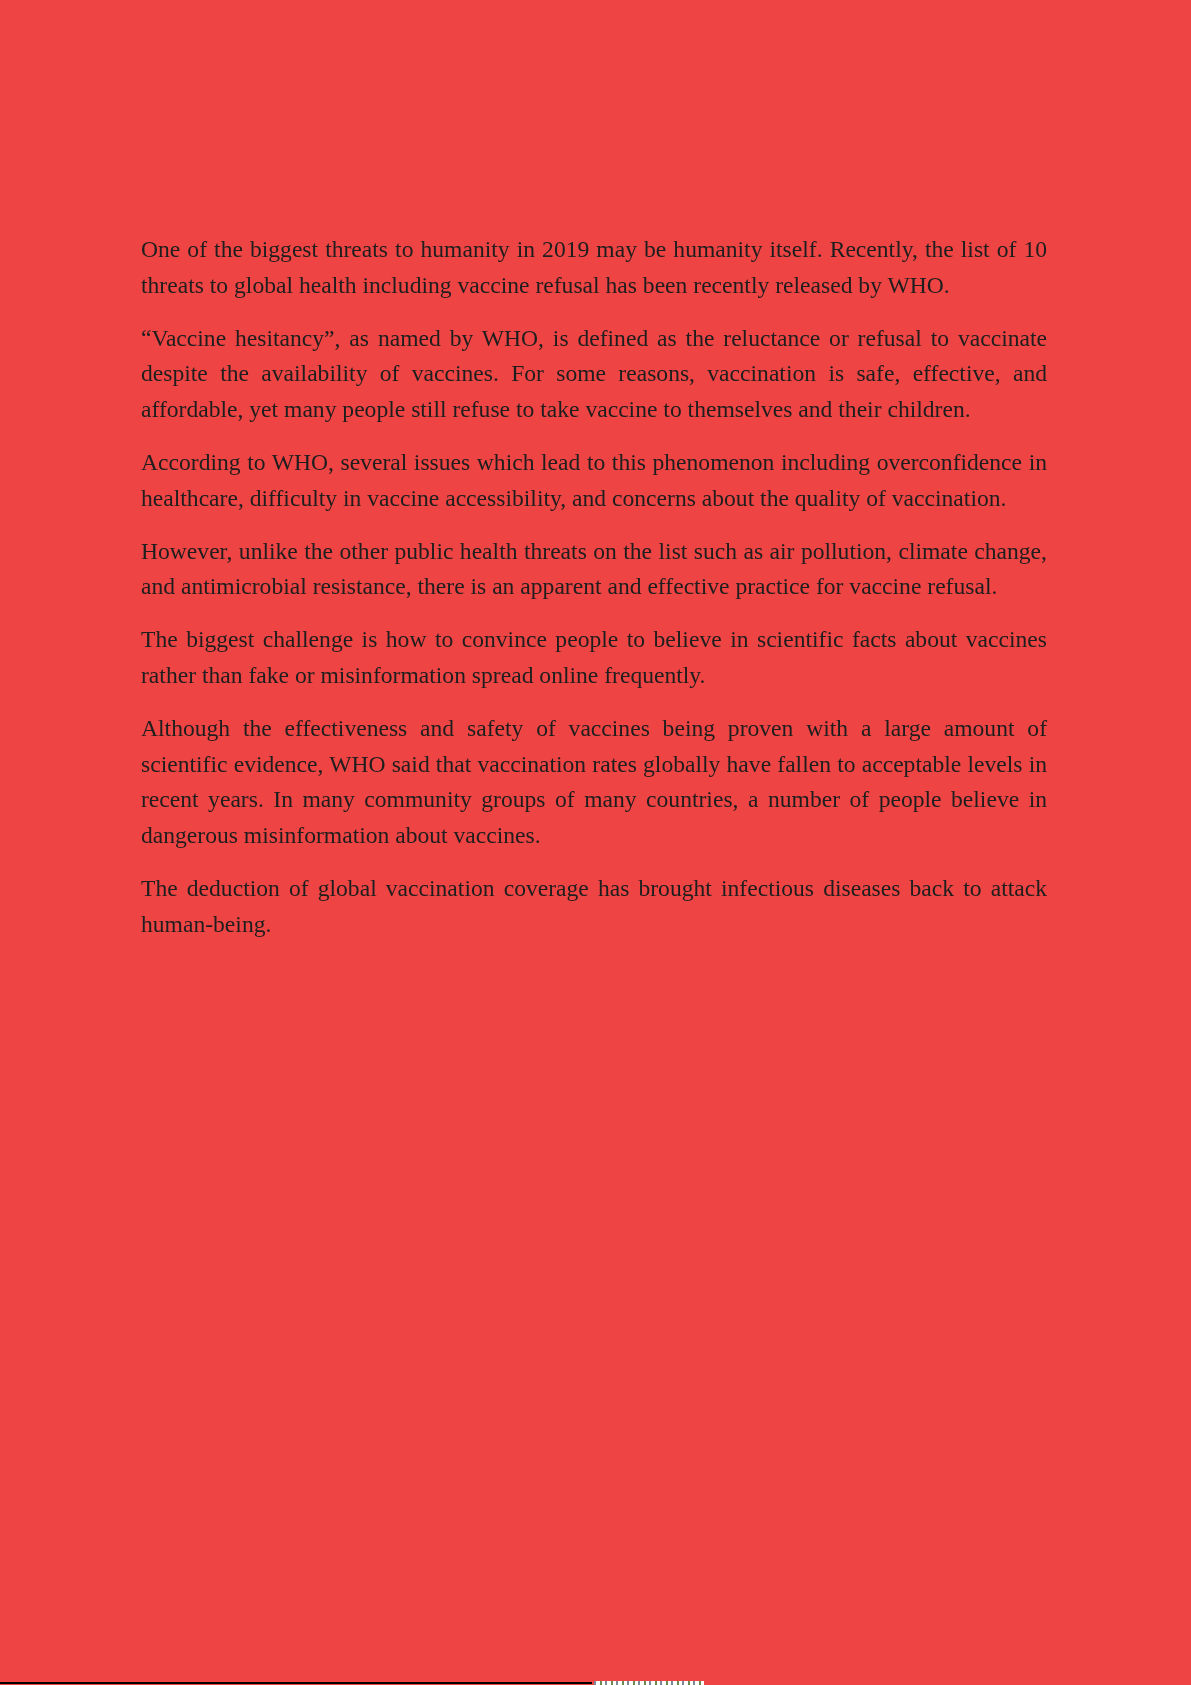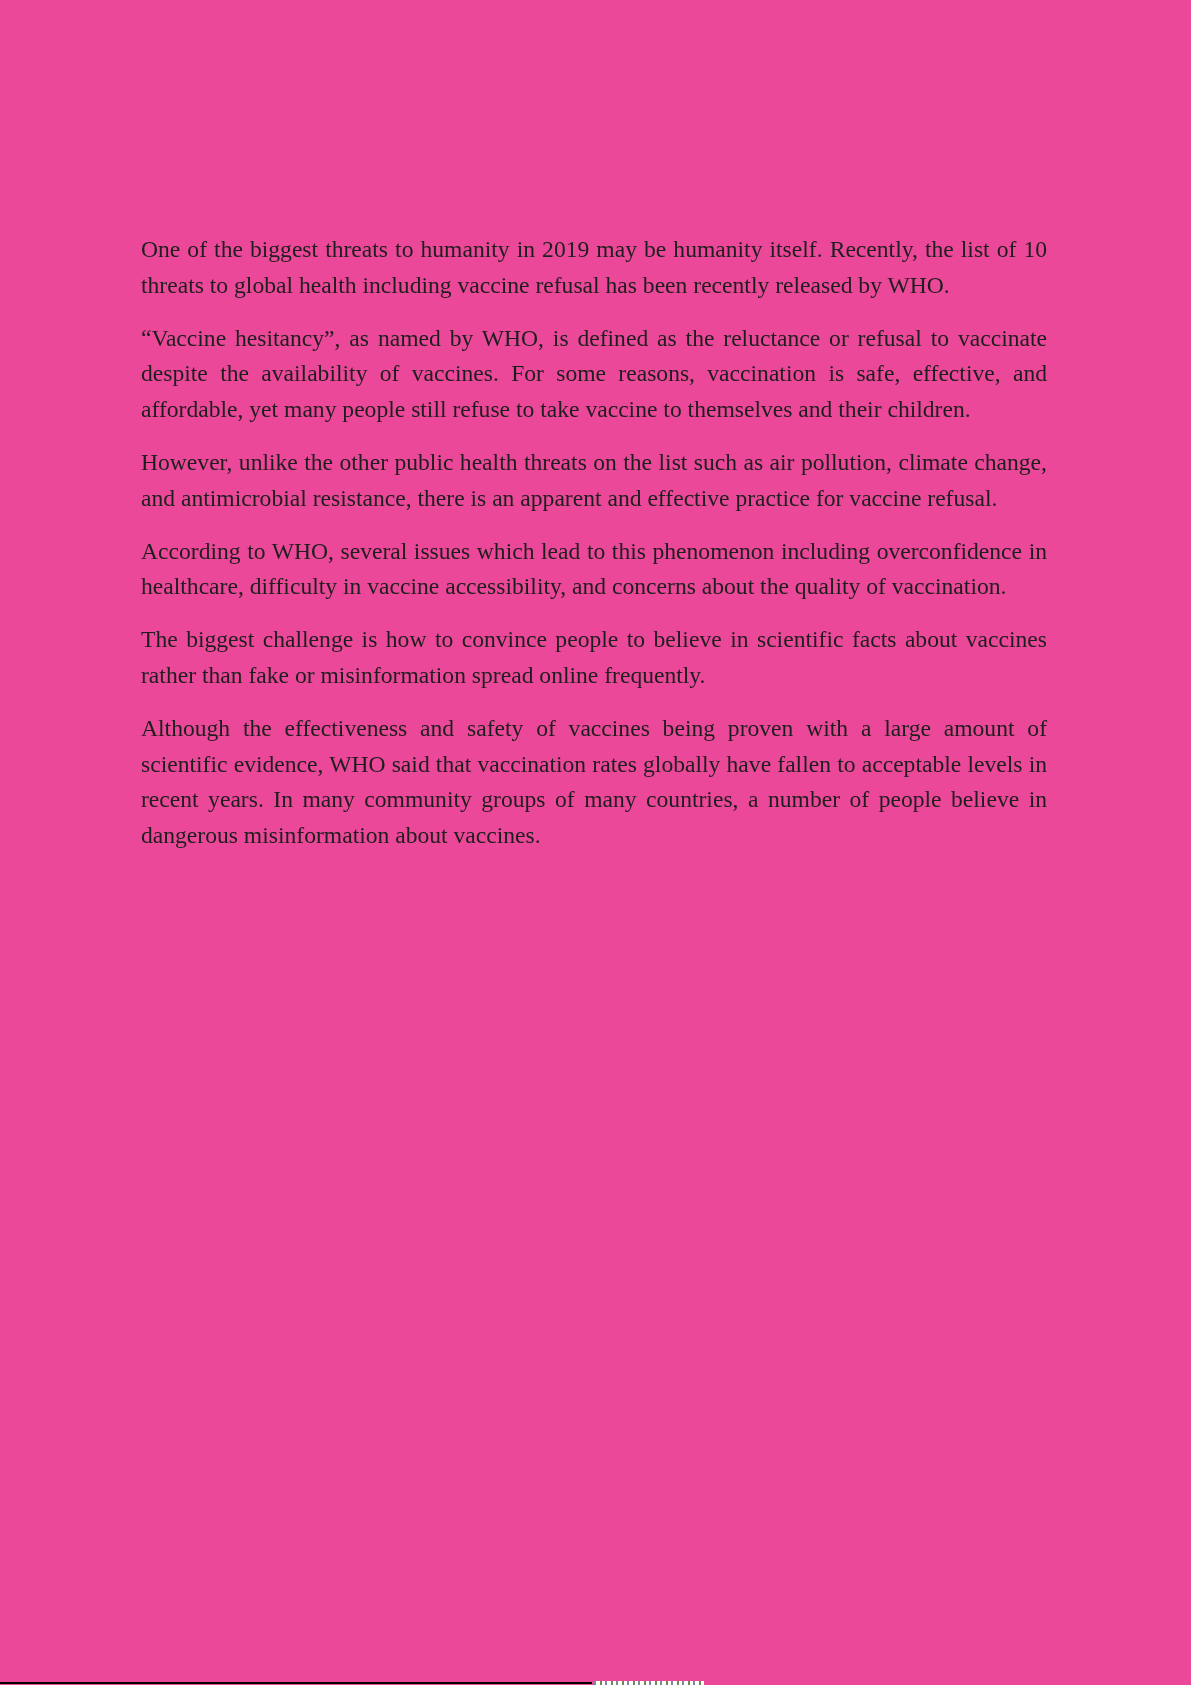--- a/index.html
+++ b/index.html
@@ -12,21 +12,21 @@
       height: 1685px;
       position: relative;
       overflow: hidden;
     }
     .page {
       position: absolute;
       left: 0;
       top: 0;
       width: 1191px;
       height: 1685px;
-      background: #ec4899;
+      background: #ef4444;
     }
     .content {
       position: absolute;
       left: 141px;
       top: 232px;
       width: 906px;
     }
     .para {
       font-family: "Liberation Serif", "DejaVu Serif", serif;
       font-size: 23.6px;
@@ -59,21 +59,22 @@
       background: repeating-linear-gradient(90deg, #7a8a99 0 2px, #ffffff 2px 6px, #6a8a50 6px 8px, #ffffff 8px 11px);
     }
   </style>
 </head>
 <body>
 
 <div class="page">
   <div class="content">
     <p class="para">One of the biggest threats to humanity in 2019 may be humanity itself. Recently, the list of 10 threats to global health including vaccine refusal has been recently released by WHO.</p>
     <p class="para">“Vaccine hesitancy”, as named by WHO, is defined as the reluctance or refusal to vaccinate despite the availability of vaccines. For some reasons, vaccination is safe, effective, and affordable, yet many people still refuse to take vaccine to themselves and their children.</p>
+    <p class="para">According to WHO, several issues which lead to this phenomenon including overconfidence in healthcare, difficulty in vaccine accessibility, and concerns about the quality of vaccination.</p>
     <p class="para">However, unlike the other public health threats on the list such as air pollution, climate change, and antimicrobial resistance, there is an apparent and effective practice for vaccine refusal.</p>
-    <p class="para">According to WHO, several issues which lead to this phenomenon including overconfidence in healthcare, difficulty in vaccine accessibility, and concerns about the quality of vaccination.</p>
     <p class="para">The biggest challenge is how to convince people to believe in scientific facts about vaccines rather than fake or misinformation spread online frequently.</p>
     <p class="para">Although the effectiveness and safety of vaccines being proven with a large amount of scientific evidence, WHO said that vaccination rates globally have fallen to acceptable levels in recent years. In many community groups of many countries, a number of people believe in dangerous misinformation about vaccines.</p>
+    <p class="para">The deduction of global vaccination coverage has brought infectious diseases back to attack human-being.</p>
   </div>
 
   <div class="footer-rule"></div>
   <div class="footer-fragment"></div>
 </div>
 
 </body></html>

